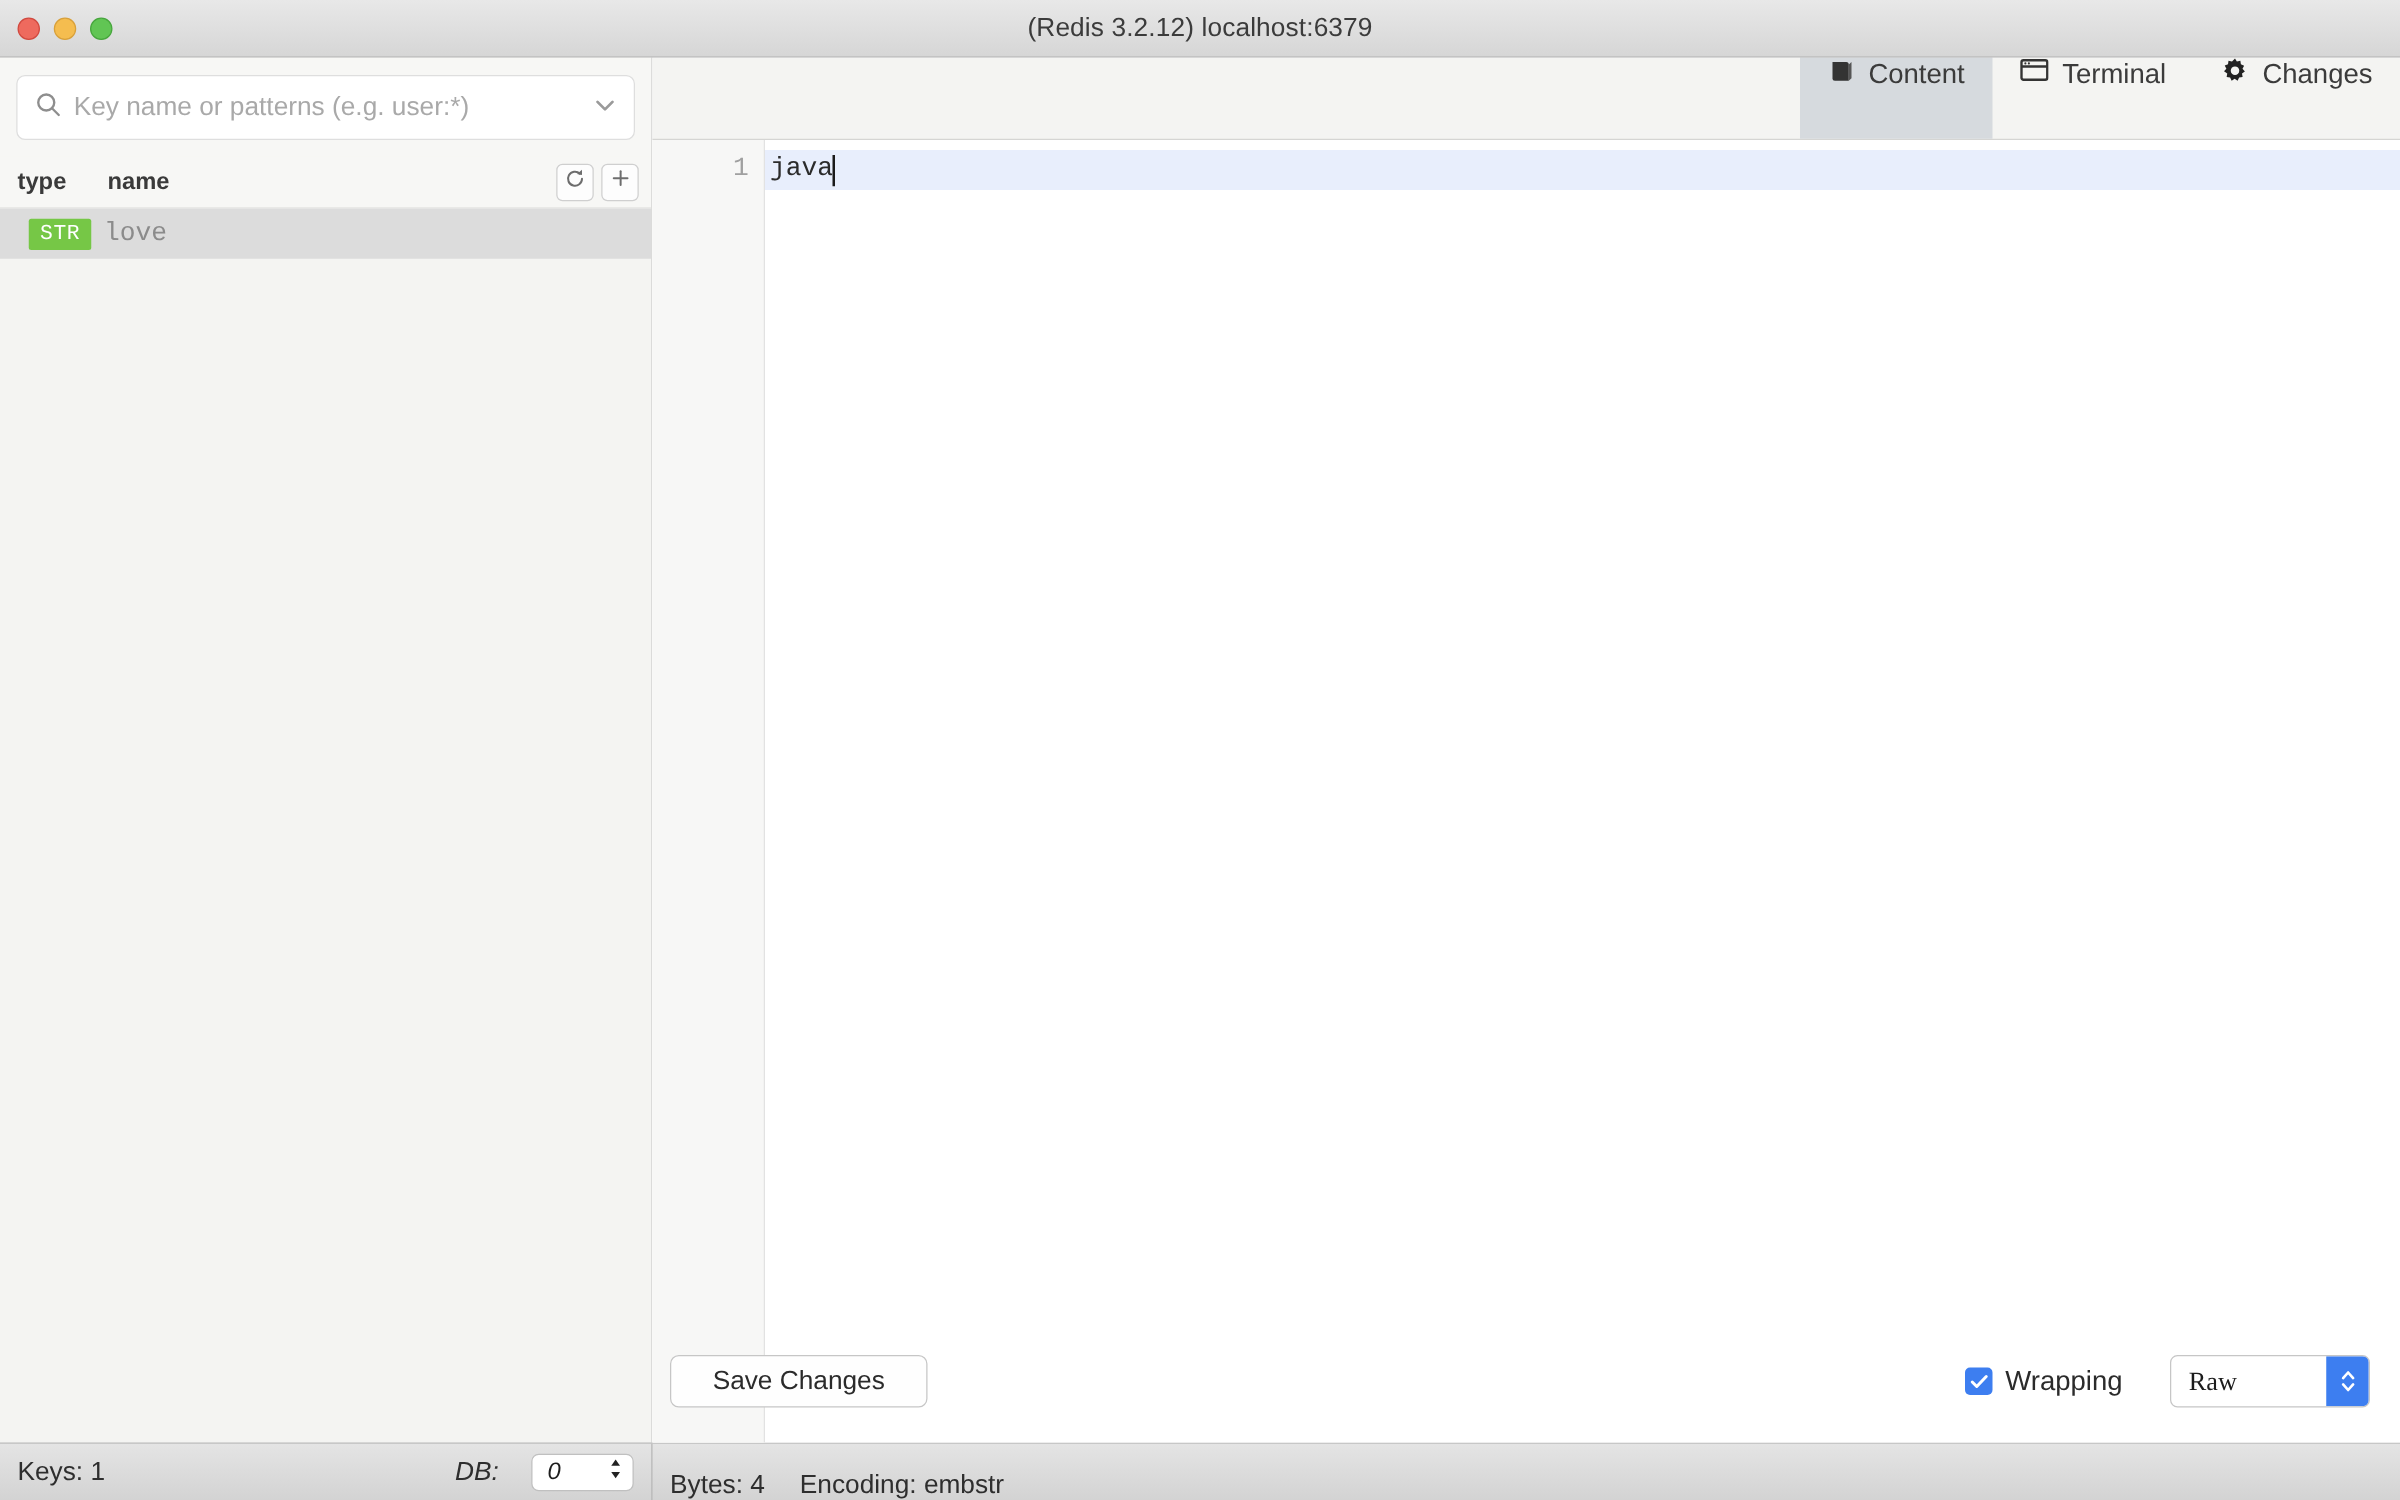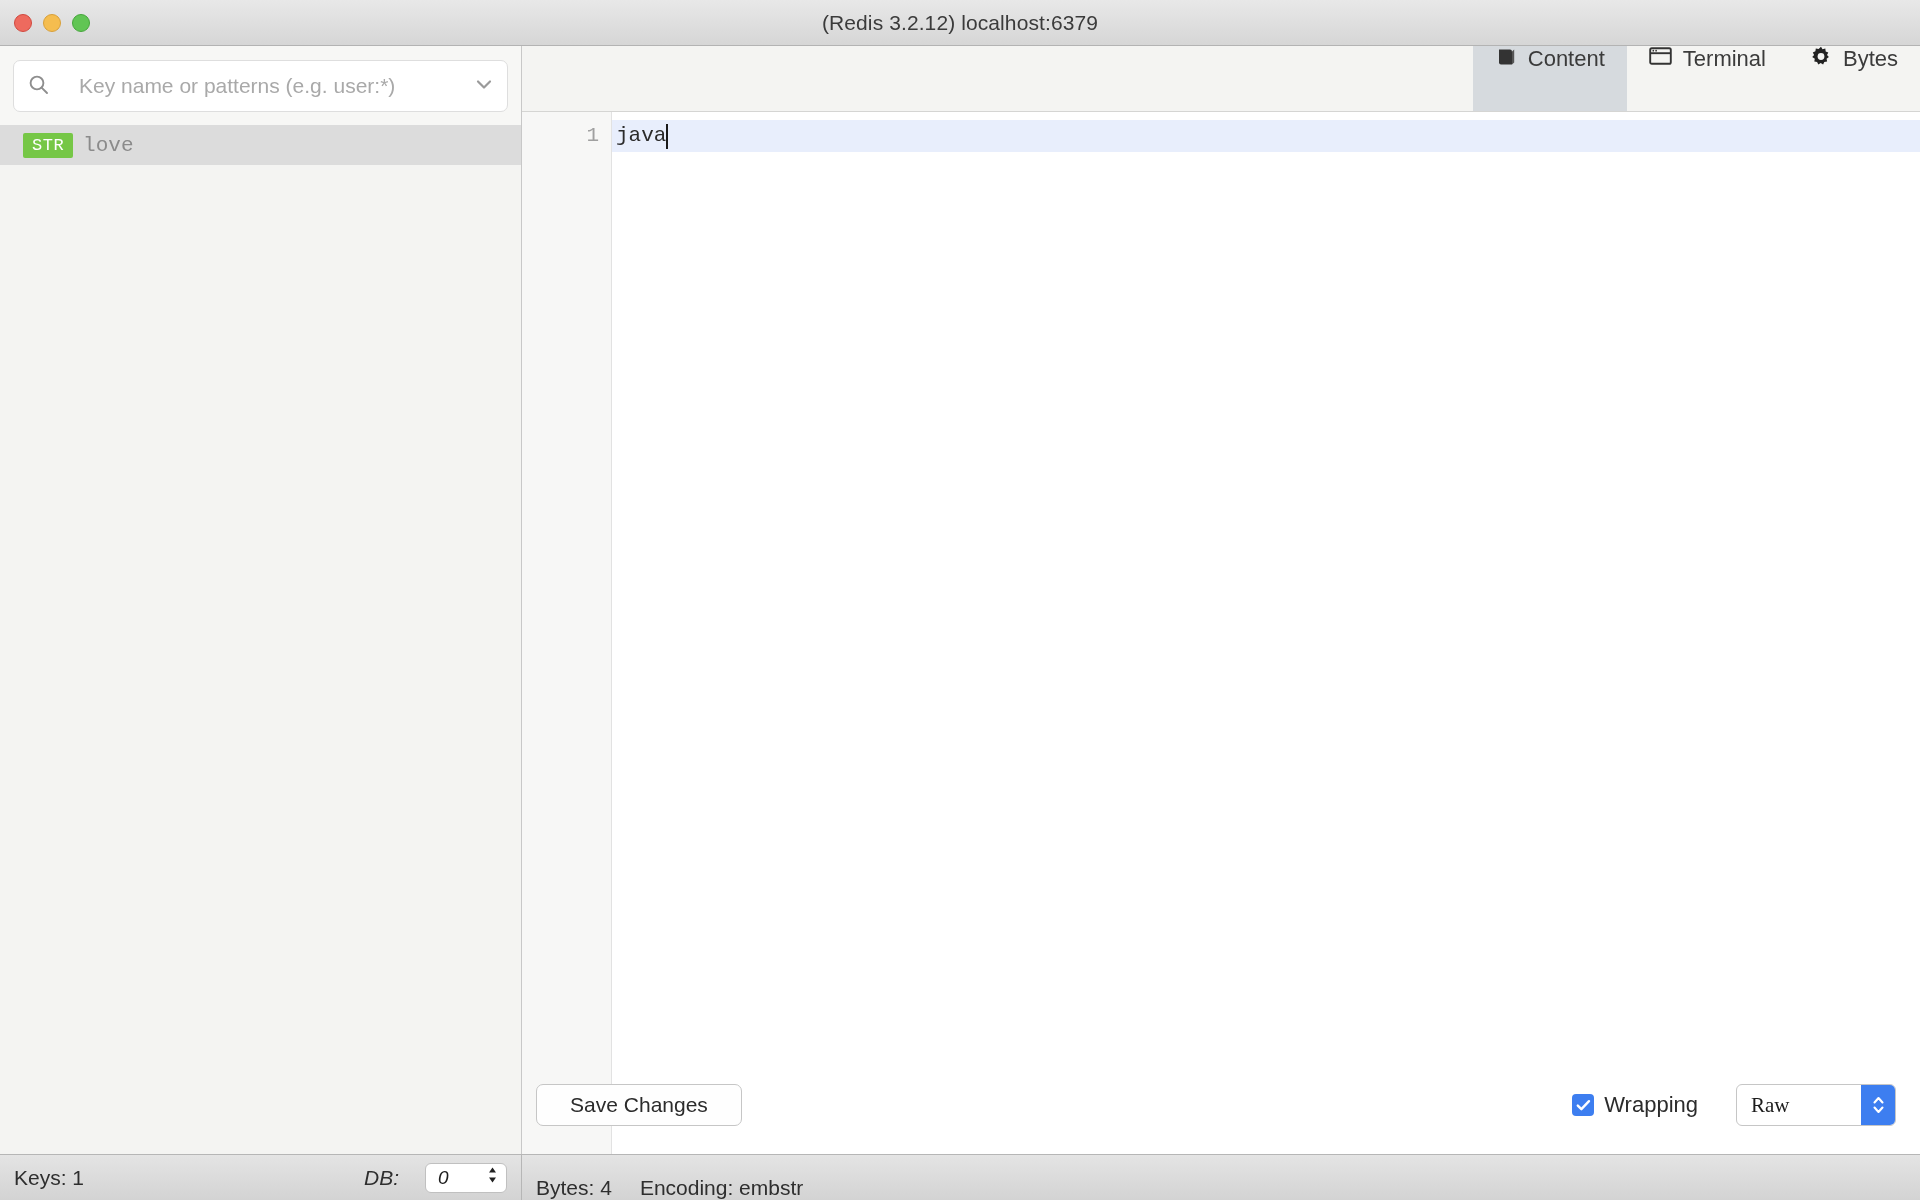--- a/index.html
+++ b/index.html
@@ -35,21 +35,21 @@
     background: #f4f4f2; border-right: 1px solid #c8c8c8; min-height: 0;
   }
   .search-wrap { padding: 14px 13px 13px 13px; background: #f7f7f5; }
   .search-box {
     height: 52px; background: #fff; border: 1px solid #dedede; border-radius: 7px;
     display: flex; align-items: center; padding: 0 12px 0 14px; gap: 10px;
   }
   .search-box svg { flex: 0 0 auto; }
   .search-input {
     flex: 1 1 auto; border: none; outline: none; background: transparent;
-    font-family: "Liberation Sans", sans-serif; font-size: 21px; color: #3b3b3b; margin-left: 20px;
+    font-family: "Liberation Sans", sans-serif; font-size: 21px; color: #3b3b3b;
   }
   .search-input::placeholder { color: #a9a9a9; }
 
   .list-header {
     height: 42px; flex: 0 0 42px; display: flex; align-items: center;
     padding: 0 10px 0 14px; background: #f7f7f5; border-bottom: 1px solid #dcdcda;
     font-size: 19px; font-weight: bold; color: #3a3a3a;
   }
   .lh-type { width: 72px; }
   .lh-name { flex: 1 1 auto; }
@@ -184,20 +184,42 @@
           </span>
           <input class="search-input" type="text" placeholder="Key name or patterns (e.g. user:*)" style="">
           <span>
             <svg width="22" height="22" viewBox="0 0 22 22">
               <polyline points="5,8.5 11,14.5 17,8.5" fill="none" stroke="#9a9a9a" stroke-width="2.2" stroke-linecap="round" stroke-linejoin="round"></polyline>
             </svg>
           </span>
         </div>
       </div>
 
+      <div class="list-header">
+        <span class="lh-type">type</span>
+        <span class="lh-name">name</span>
+        <span class="hdr-btns">
+          <span class="icon-btn">
+            <span>
+              <svg width="18" height="18" viewBox="0 0 18 18">
+                <path d="M14.6 9a5.6 5.6 0 1 1-1.7-4" fill="none" stroke="#6d6d6d" stroke-width="1.6" stroke-linecap="round"></path>
+                <polygon points="14.6,1.8 14.6,6 10.6,5.2" fill="#6d6d6d"></polygon>
+              </svg>
+            </span>
+          </span>
+          <span class="icon-btn">
+            <span>
+              <svg width="17" height="17" viewBox="0 0 17 17">
+                <line x1="8.5" y1="3" x2="8.5" y2="14" stroke="#6d6d6d" stroke-width="1.6" stroke-linecap="round"></line>
+                <line x1="3" y1="8.5" x2="14" y2="8.5" stroke="#6d6d6d" stroke-width="1.6" stroke-linecap="round"></line>
+              </svg>
+            </span>
+          </span>
+        </span>
+      </div>
 
       <div class="key-list">
         <div class="key-row selected">
           <span class="key-type">STR</span>
           <span class="key-name">love</span>
         </div>
       </div>
 
     </div>
 
@@ -224,21 +246,21 @@
           </span>
           <span>Terminal</span>
         </div>
         <div class="tab">
           <span>
             <svg width="22" height="22" viewBox="0 0 22 22">
               <path fill="#222" d="M11 0.8l1.5 2.4 2.8-.6.4 2.8 2.6 1.1-1.3 2.5 1.9 2.1-2.3 1.7.5 2.8-2.8.3-1.2 2.6-2.4-1.5-2.4 1.5-1.2-2.6-2.8-.3.5-2.8L2.2 11l1.9-2.1L2.8 6.4l2.6-1.1.4-2.8 2.8.6z"></path>
               <circle cx="11" cy="10.5" r="3.4" fill="#f4f4f2"></circle>
             </svg>
           </span>
-          <span>Bytes</span>
+          <span>Changes</span>
         </div>
       </div>
 
       <div class="editor-area">
         <div class="gutter">
           <div class="ln">1</div>
         </div>
         <div class="code-area">
           <div class="code-line">
             <span class="code-text">java</span>

